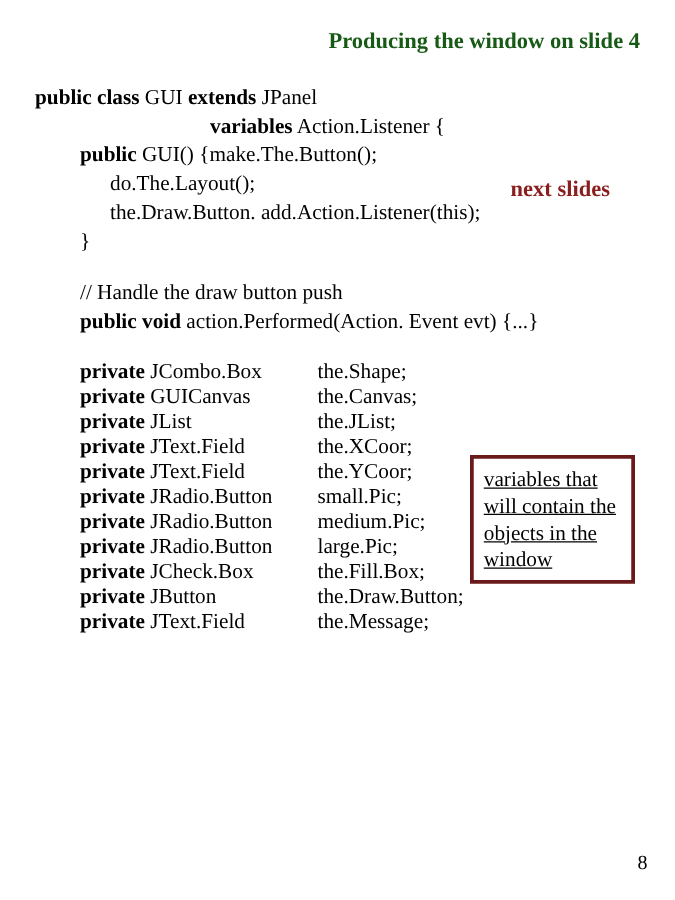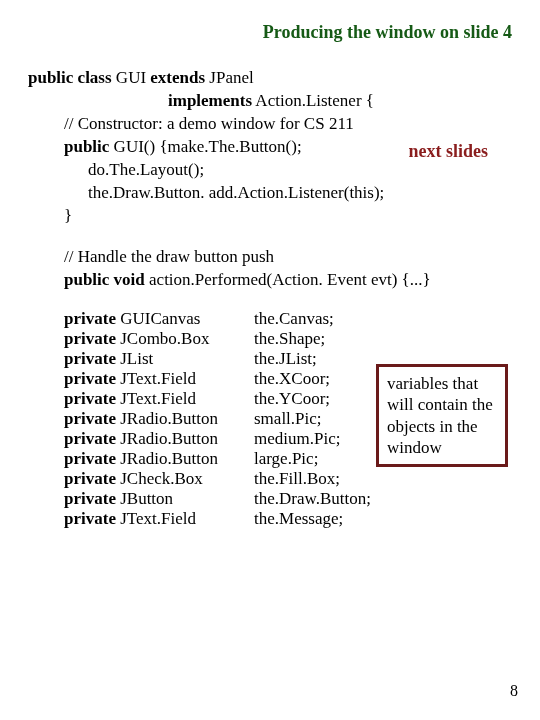--- a/index.html
+++ b/index.html
@@ -46,20 +46,21 @@
   }
   .vars-note {
     position: absolute;
     right: 32px;
     top: 364px;
     width: 110px;
     border: 3px solid #6a1a1a;
     padding: 6px 8px;
     font-size: 17px;
     line-height: 1.25;
+    text-decoration: underline;
   }
   .decl-table {
     margin-top: 18px;
     margin-left: 36px;
   }
   .decl-row { display: flex; }
   .decl-type { width: 190px; }
   .decl-name { }
   .page-num {
     position: absolute;
@@ -72,44 +73,43 @@
 <body>
 
 <div class="slide">
   <div class="title">Producing the window on slide 4</div>
 
   <div class="code-block">
     <div class="next-slides">next slides</div>
 
     <div class="line"><span class="bold">public class</span><span> GUI </span><span class="bold">extends</span><span> JPanel</span></div>
 
-    <div class="line ind-impl"><span class="bold">implements</span><span> Action.Listener {</span></div>
+    <div class="line ind-impl"><span class="bold">variables</span><span> Action.Listener {</span></div>
 
-    <div class="line ind1">// Constructor: a demo window for CS 211</div>
 
     <div class="line ind1"><span class="bold">public</span><span> GUI() {make.The.Button();</span></div>
 
     <div class="line ind2">do.The.Layout();</div>
     <div class="line ind2">the.Draw.Button. add.Action.Listener(this);</div>
     <div class="line ind1">}</div>
 
     <div style="height:18px"></div>
 
     <div class="line ind1">// Handle the draw button push</div>
     <div class="line ind1"><span class="bold">public void</span><span> action.Performed(Action. Event evt) {...}</span></div>
   </div>
 
   <div class="decl-table">
     <div class="decl-row">
+        <div class="decl-type"><span class="bold">private</span><span> JCombo.Box</span></div>
+        <div class="decl-name">the.Shape;</div>
+      </div>
+    <div class="decl-row">
         <div class="decl-type"><span class="bold">private</span><span> GUICanvas</span></div>
         <div class="decl-name">the.Canvas;</div>
-      </div>
-    <div class="decl-row">
-        <div class="decl-type"><span class="bold">private</span><span> JCombo.Box</span></div>
-        <div class="decl-name">the.Shape;</div>
       </div>
     <div class="decl-row">
         <div class="decl-type"><span class="bold">private</span><span> JList</span></div>
         <div class="decl-name">the.JList;</div>
       </div>
     <div class="decl-row">
         <div class="decl-type"><span class="bold">private</span><span> JText.Field</span></div>
         <div class="decl-name">the.XCoor;</div>
       </div>
     <div class="decl-row">

